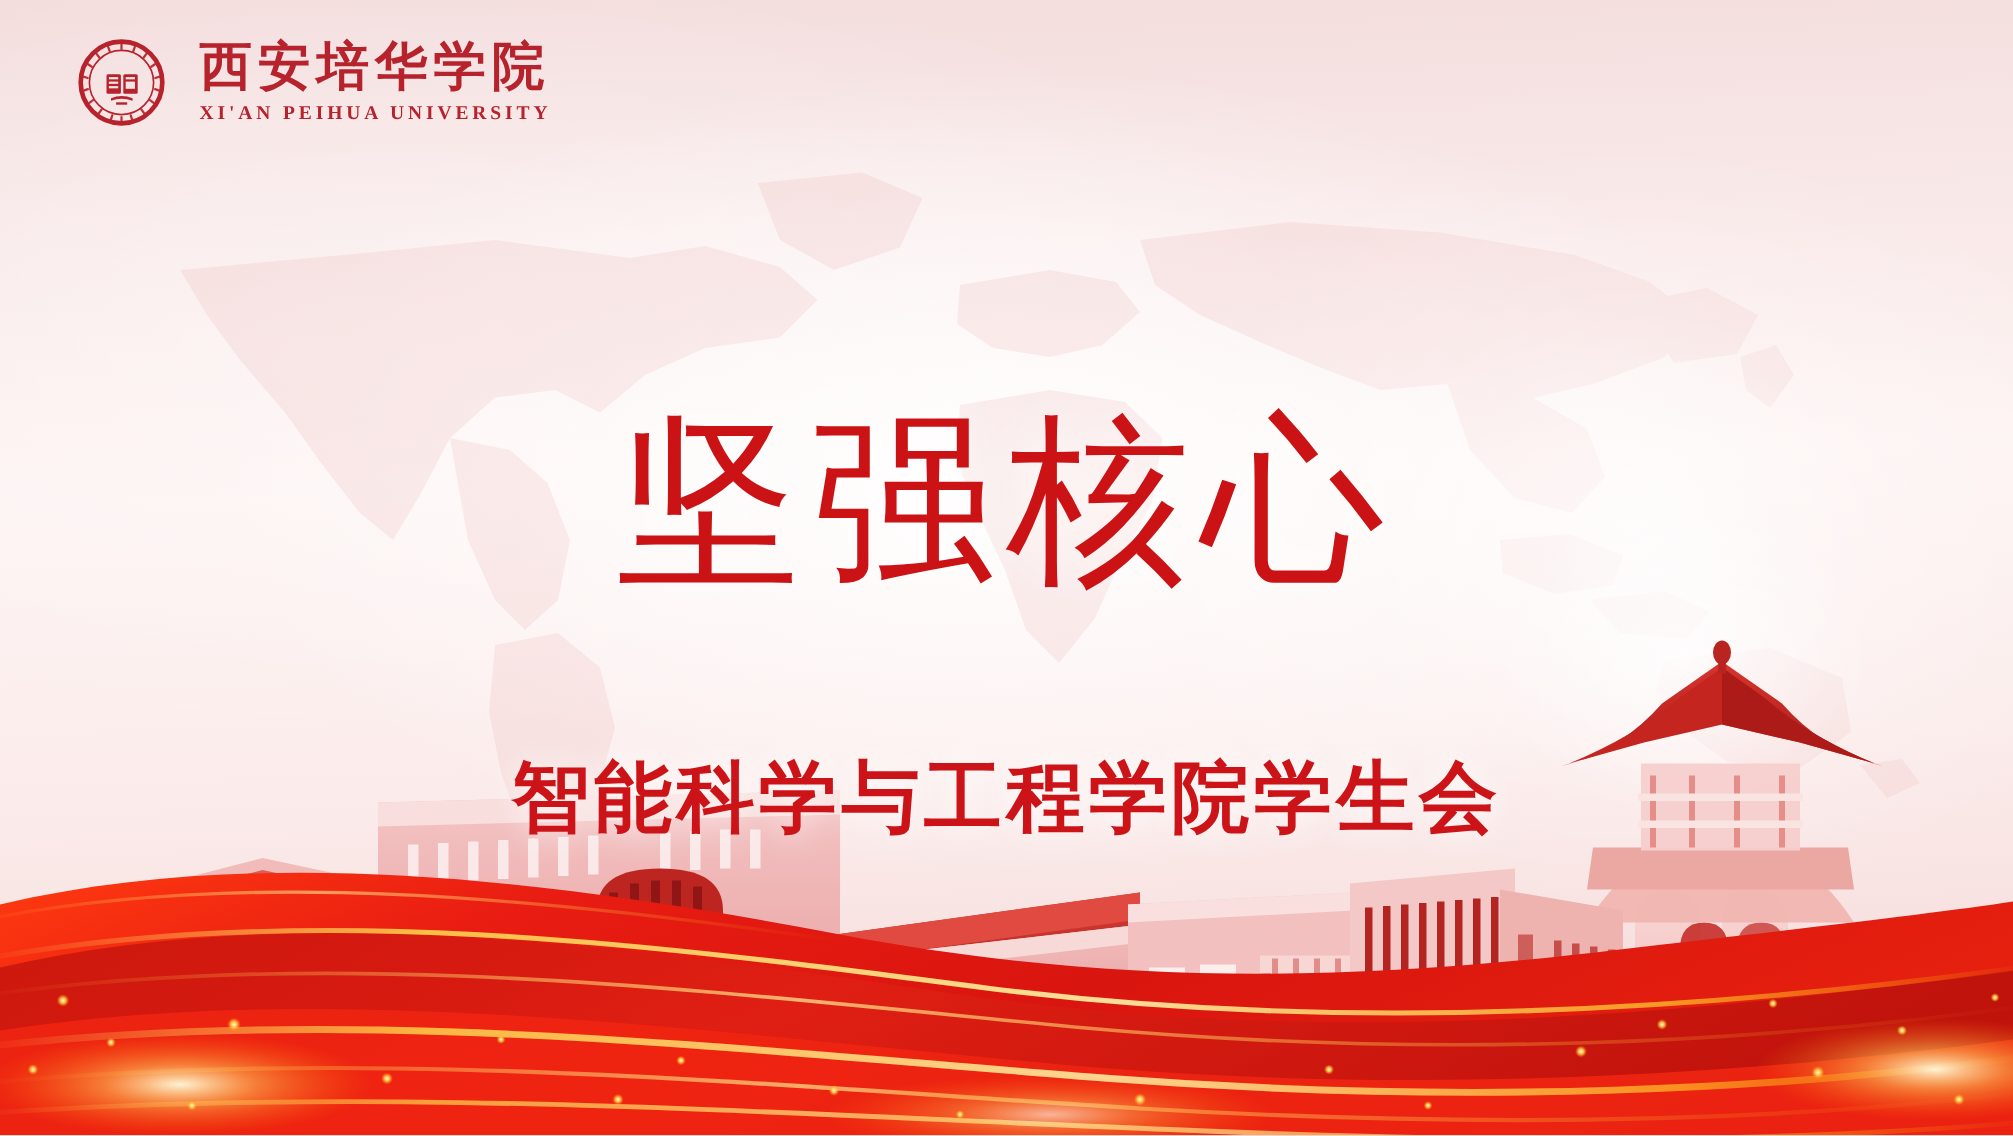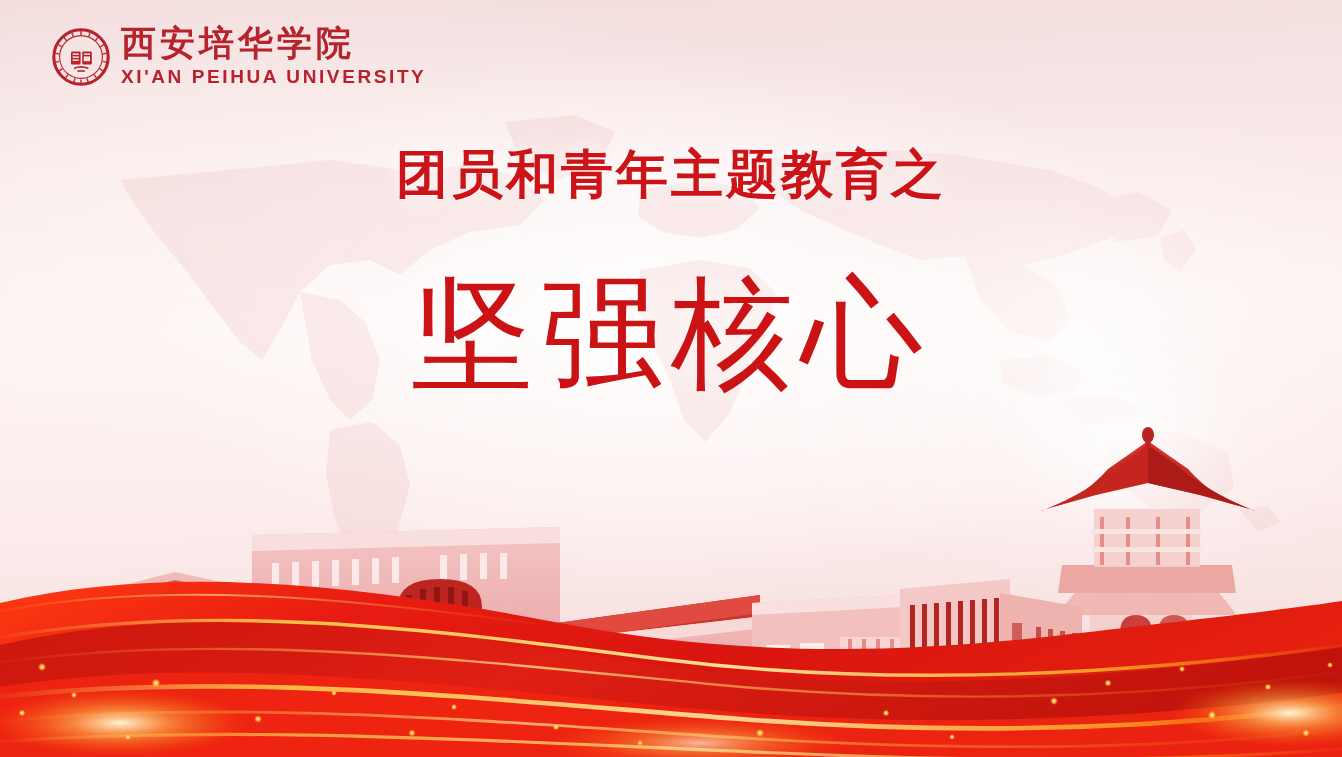--- a/index.html
+++ b/index.html
@@ -38,34 +38,34 @@
   
   .logo{
     position:absolute;left:52px;top:26px;
     display:flex;align-items:center;gap:11px;
     z-index:40;
   }
   .seal{
     width:58px;height:58px;flex:0 0 58px;position:relative;
   }
   .seal svg{width:58px;height:58px;display:block;}
-  .logo-text{display:flex;flex-direction:column;justify-content:center;}
+  .logo-text{display:flex;flex-direction:column;justify-content:center;margin-left:12px;}
   .logo-cn{
     font-family:"Liberation Serif",serif;
     font-weight:bold;
     font-size:35px;
     letter-spacing:4px;
     color:#b7232c;
     line-height:1.05;
     white-space:nowrap;
   }
   .logo-en{
-    font-family:Liberation Sans, sans-serif;
+    font-family:Liberation Serif, serif;
     font-weight:bold;
-    font-size:19px;
+    font-size:13px;
     letter-spacing:2.6px;
     color:#b7232c;
     line-height:1.2;
     margin-top:3px;
     white-space:nowrap;
   }
 
   
   .headline{
     position:absolute;left:0;right:0;top:0;height:600px;
@@ -205,22 +205,22 @@
         </g>
       </svg>
     </span>
     <span class="logo-text">
       <span class="logo-cn">西安培华学院</span>
       <span class="logo-en">XI'AN PEIHUA UNIVERSITY</span>
     </span>
   </div>
 
   <div class="headline">
-    <div class="kicker">团员和青年主题教育之</div>
     <div class="maintitle">坚强核心</div>
+    <div class="org">智能科学与工程学院学生会</div>
   </div>
 
   <div class="cityart">
     <svg viewBox="0 0 1342 340" preserveAspectRatio="none">
       <defs>
         <linearGradient id="bl" x1="0" y1="0" x2="0" y2="1">
           <stop offset="0%" stop-color="#f4c4c4"></stop>
             <stop offset="100%" stop-color="#e79b9b"></stop>
         </linearGradient>
         <linearGradient id="bm" x1="0" y1="0" x2="0" y2="1">

